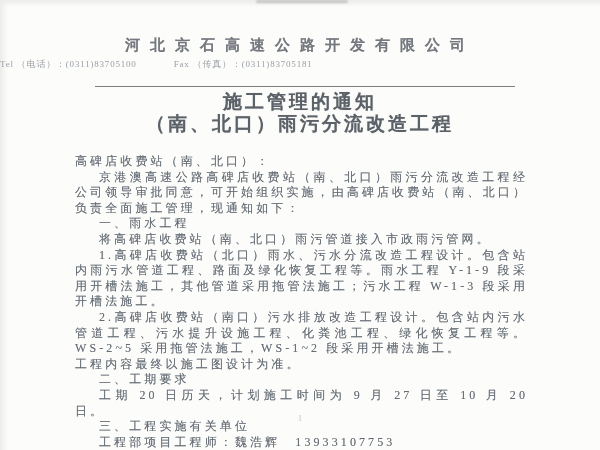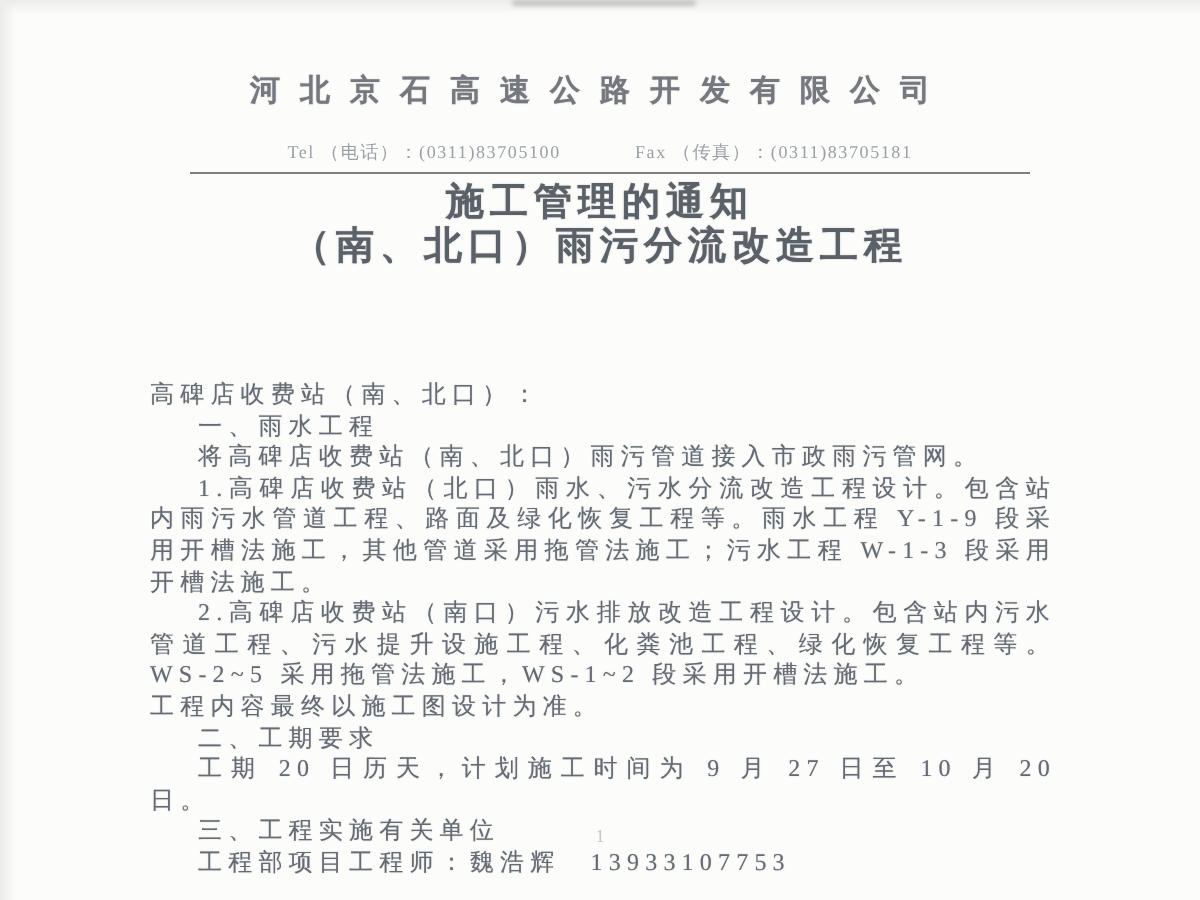--- a/index.html
+++ b/index.html
@@ -52,22 +52,21 @@
     position: absolute;
     top: 56px; left: 0; right: 0;
     text-align: center;
     font-size: 9px;
     letter-spacing: 1.5px;
     color: #a0a5ab;
     white-space: nowrap;
   }
   .telfax {
     position: absolute;
-    top: 70px; left: 0; right: 0;
-    text-align: center;
+    top: 58px; left: 0; right: 0;
     font-size: 9px;
     letter-spacing: 0.8px;
     color: #9aa0a6;
     white-space: nowrap;
   }
   .telfax .fax { margin-left: 34px; }
   .rule {
     position: absolute;
     top: 86px; left: 95px;
     width: 420px; height: 1px;
@@ -91,21 +90,20 @@
   .body {
     position: absolute;
     top: 154px; left: 75px;
     width: 453px;
     font-size: 12px;
     line-height: 15.6px;
     letter-spacing: 3.1px;
     color: #646b74;
     text-align: justify;
     text-shadow: 0 0 0.6px rgba(100,107,116,0.45);
-    margin-top: 36px;
   }
   .body p { margin: 0; }
   .body p.indent { text-indent: 2em; }
   
   .footer {
     position: absolute;
     top: 413px; left: 0; right: 0;
     text-align: center;
     font-size: 9px;
     color: #c6c6c4;
@@ -129,20 +127,21 @@
 
   <div class="rule"></div>
 
   <div class="title">
     <div>施工管理的通知</div>
     <div>（南、北口）雨污分流改造工程</div>
   </div>
 
   <div class="body">
       <p>高碑店收费站（南、北口）：</p>
+      <p class="indent">京港澳高速公路高碑店收费站（南、北口）雨污分流改造工程经公司领导审批同意，可开始组织实施，由高碑店收费站（南、北口）负责全面施工管理，现通知如下：</p>
       <p class="indent">一、雨水工程</p>
       <p class="indent">将高碑店收费站（南、北口）雨污管道接入市政雨污管网。</p>
       <p class="indent">1.高碑店收费站（北口）雨水、污水分流改造工程设计。包含站内雨污水管道工程、路面及绿化恢复工程等。雨水工程 Y-1-9 段采用开槽法施工，其他管道采用拖管法施工；污水工程 W-1-3 段采用开槽法施工。</p>
       <p class="indent">2.高碑店收费站（南口）污水排放改造工程设计。包含站内污水管道工程、污水提升设施工程、化粪池工程、绿化恢复工程等。WS-2~5 采用拖管法施工，WS-1~2 段采用开槽法施工。</p>
       <p>工程内容最终以施工图设计为准。</p>
       <p class="indent">二、工期要求</p>
       <p class="indent">工期 20 日历天，计划施工时间为 9 月 27 日至 10 月 20 日。</p>
       <p class="indent">三、工程实施有关单位</p>
       <p class="indent">工程部项目工程师：魏浩辉　13933107753</p>
     </div>

